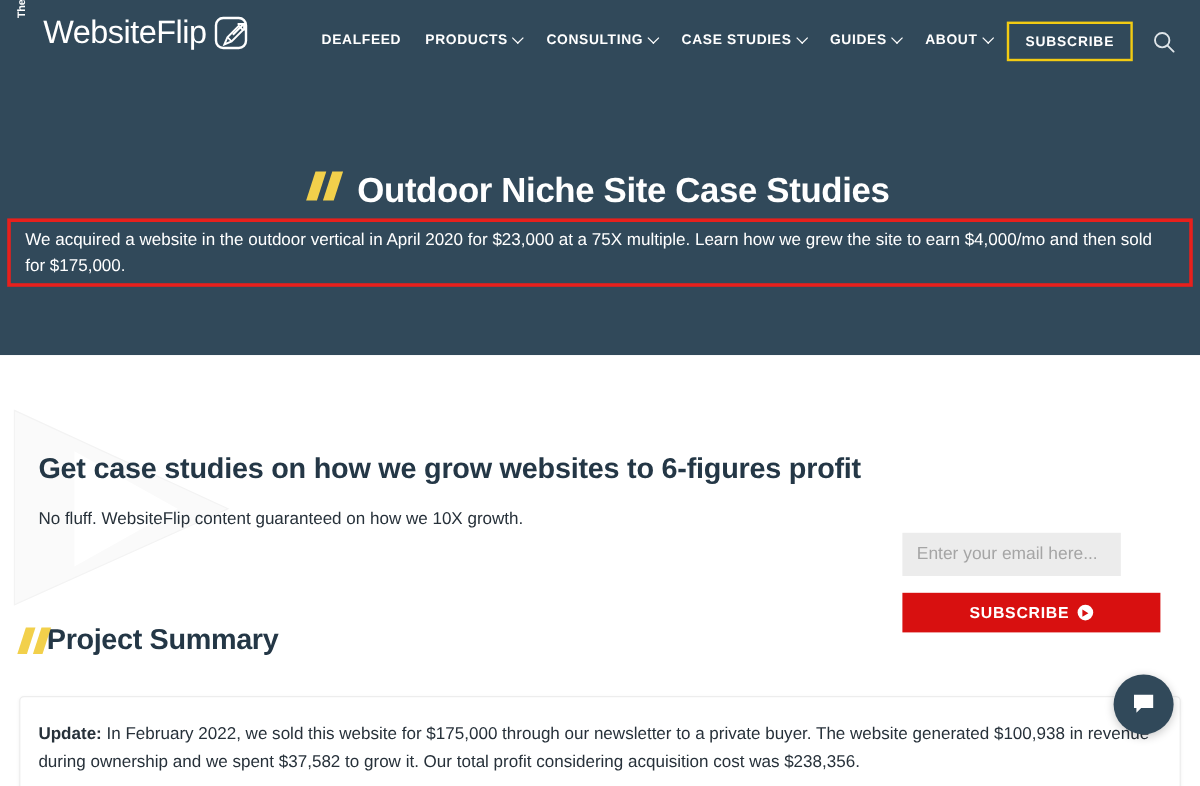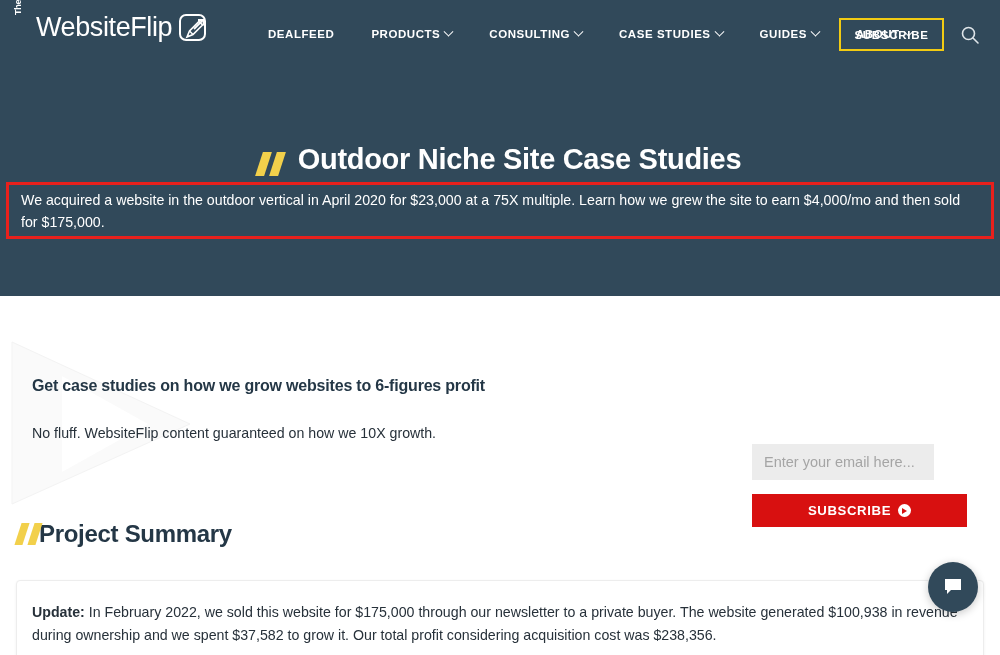--- a/index.html
+++ b/index.html
@@ -53,21 +53,21 @@
     width: 27px; height: 27px;
     border: 2px solid #ffffff;
     border-radius: 7px;
     position: relative;
     flex: 0 0 auto;
   }
   .logo-mark svg { position: absolute; left: -1px; top: -1px; }
 
   .nav-links {
     position: absolute; left: 258px; top: 0; height: 68px;
-    display: flex; align-items: center; gap: 17px;
+    display: flex; align-items: center; gap: 0px;
   }
   .nav-item {
     color: #ffffff;
     font-size: 11.5px;
     font-weight: 700;
     letter-spacing: 0.55px;
     padding: 6px 10px;
     display: flex; align-items: center; gap: 5px;
     white-space: nowrap;
     cursor: pointer;
@@ -90,21 +90,21 @@
     letter-spacing: 0.7px;
     cursor: pointer;
   }
   .search-btn {
     position: absolute; left: 959px; top: 24px;
     width: 22px; height: 22px; cursor: pointer;
   }
 
   .hero-title-row {
     position: absolute; left: 0; top: 143px; width: 1000px;
-    display: flex; align-items: flex-end; justify-content: center; gap: 16px;
+    display: flex; align-items: flex-start; justify-content: center; gap: 16px;
   }
   .slashes { display: flex; gap: 5px; }
   .slash {
     width: 9px; height: 24px;
     background: #f2d04b;
     transform: skewX(-18deg);
   }
   .hero-title {
     color: #ffffff;
     font-size: 29px;
@@ -139,21 +139,21 @@
     pointer-events: none;
   }
 
   .optin-card {
     position: absolute; left: 16px; top: 58px;
     width: 968px; height: 145px;
   }
   .optin-heading {
     position: absolute; left: 16px; top: 23px;
     color: #243746;
-    font-size: 16px;
+    font-size: 24px;
     font-weight: 700;
     letter-spacing: -0.2px;
     white-space: nowrap;
   }
   .optin-sub {
     position: absolute; left: 16px; top: 71px;
     color: #27313a;
     font-size: 14.2px;
   }
   .email-input {

